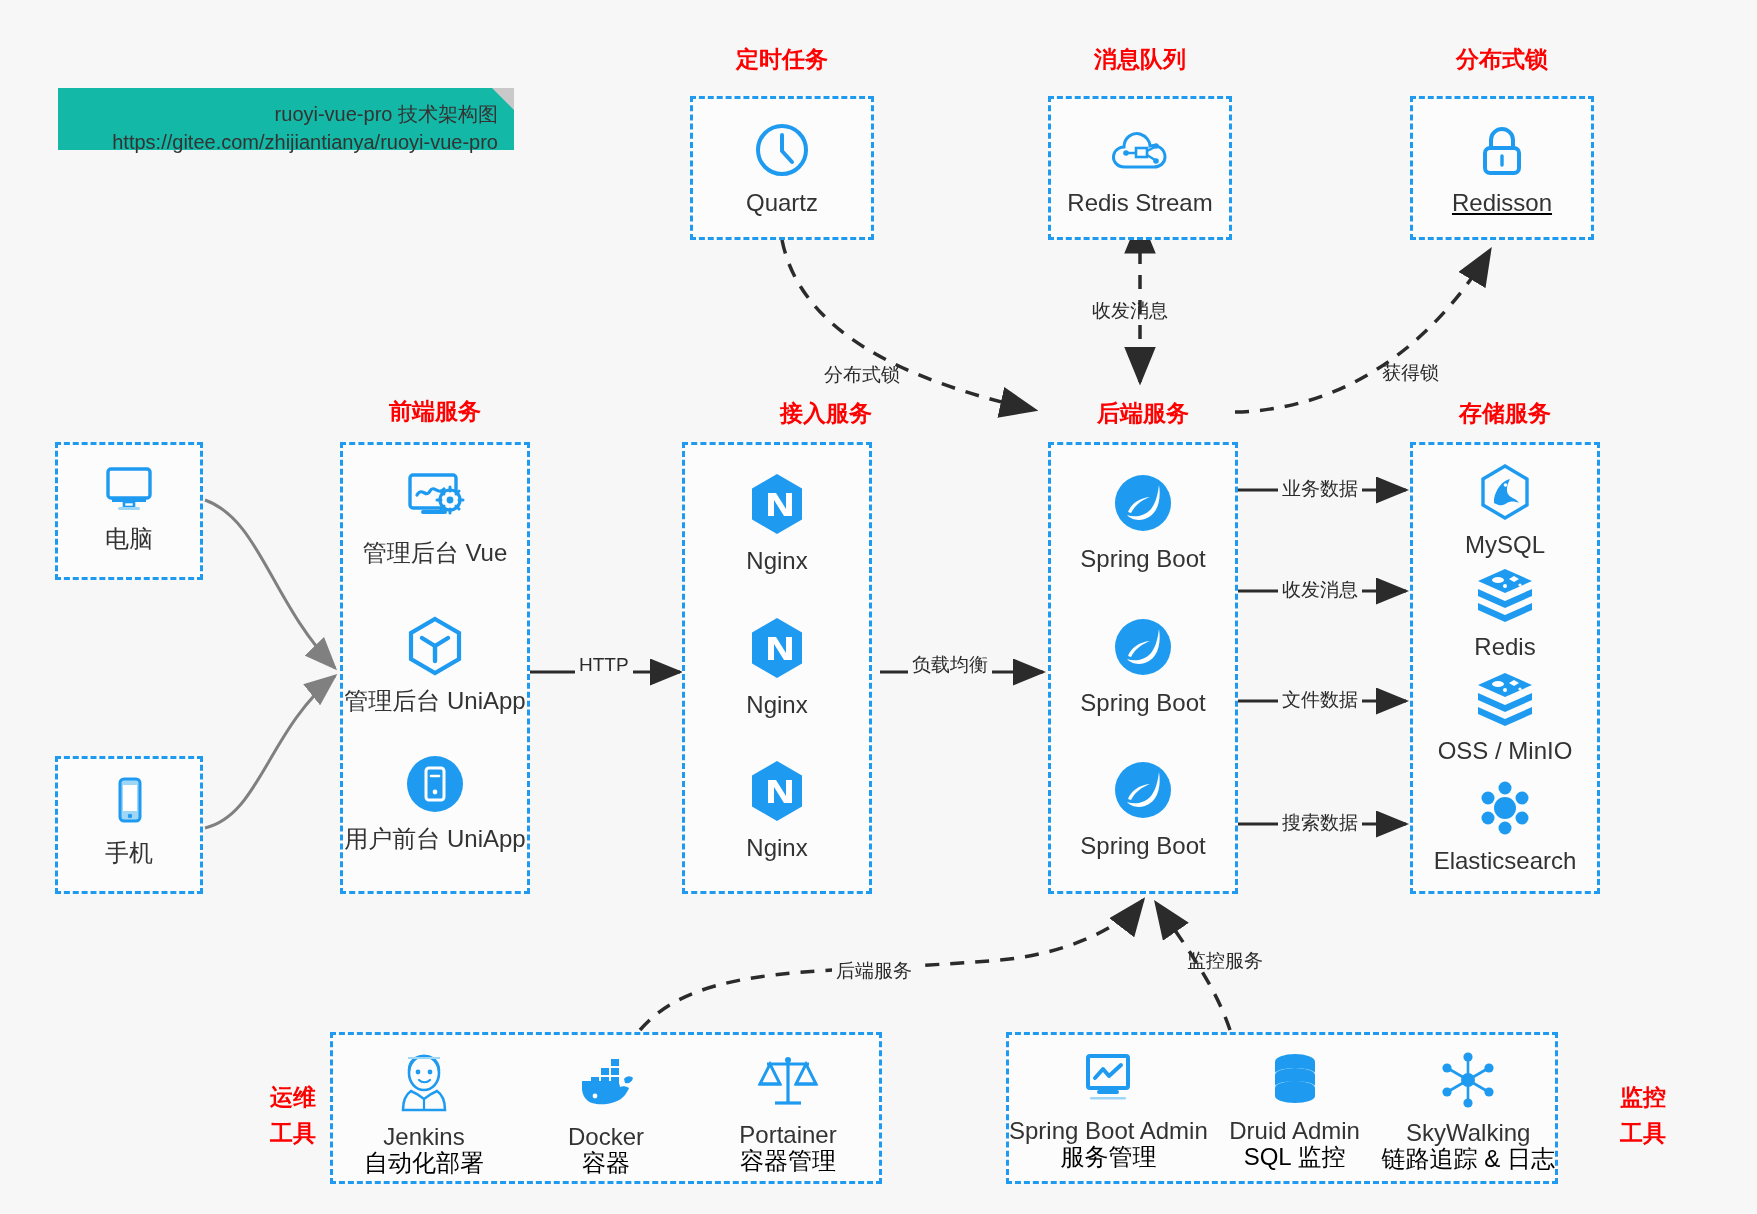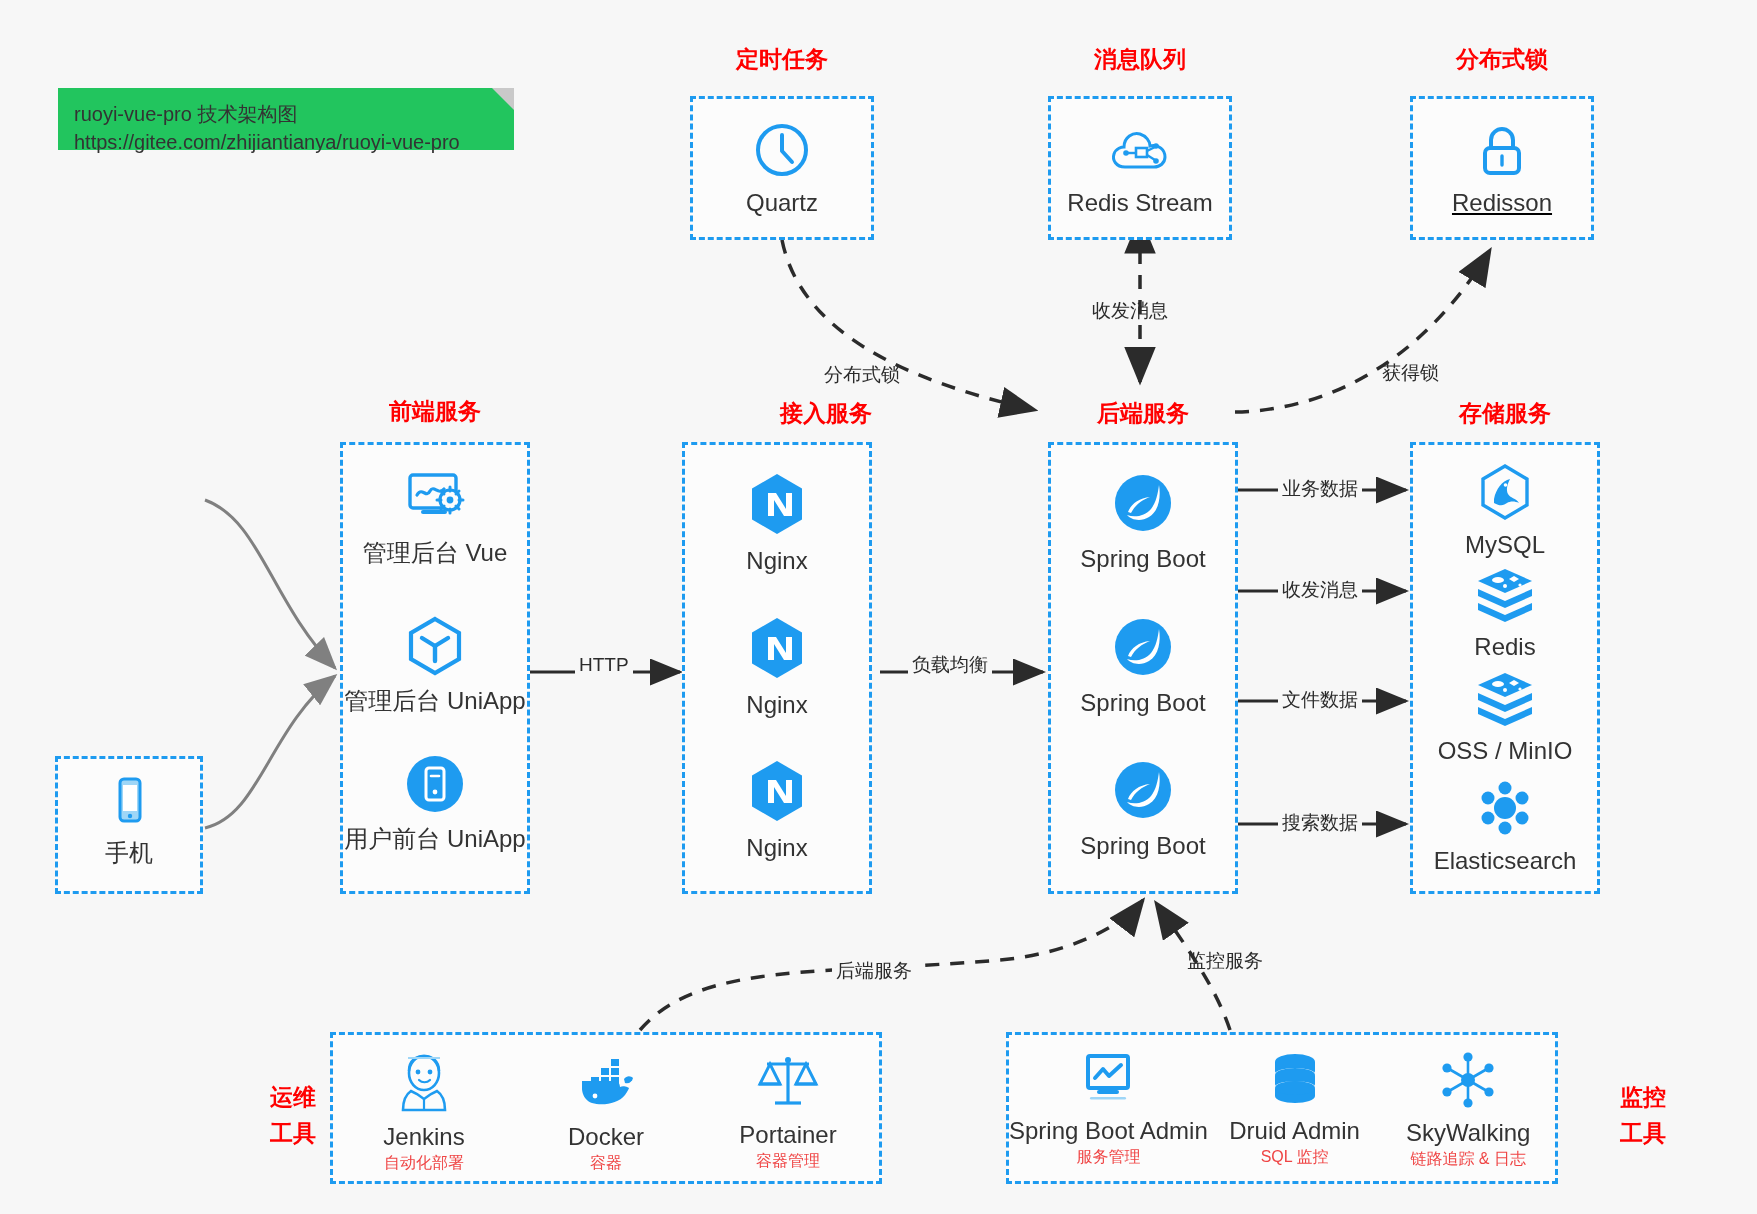--- a/index.html
+++ b/index.html
@@ -26,23 +26,24 @@
     width: 1757px;
     height: 1214px;
     pointer-events: none;
   }
 
   
   .sticky {
     position: absolute;
     left: 58px; top: 88px;
     width: 456px; height: 62px;
-    background: #22c55e;
+    background: #14b8a6;
     box-sizing: border-box;
     padding: 12px 16px 0 16px;
+    text-align: right;
   }
   .sticky .fold {
     position: absolute;
     right: 0; top: 0;
     width: 0; height: 0;
     border-left: 22px solid transparent;
     border-top: 22px solid #c9c9c9;
   }
   .sticky .line {
     font-size: 20px;
@@ -80,22 +81,22 @@
     margin: 0 auto;
   }
   .node .caption {
     font-size: 24px;
     color: #333;
     margin-top: 7px;
     line-height: 26px;
     white-space: nowrap;
   }
   .node .caption2 {
-    font-size: 16px;
-    color: #ef4444;
+    font-size: 24px;
+    color: #000000;
     line-height: 26px;
     white-space: nowrap;
   }
 
   
   .edgelabel {
     position: absolute;
     font-size: 19px;
     color: #2b2b2b;
     background: #f7f7f7;
@@ -192,20 +193,33 @@
         <svg width="58" height="58" viewBox="0 0 58 58">
           <path d="M18,27 L18,19 C18,12 24,8 29,8 C34,8 40,12 40,19 L40,27" fill="none" stroke="#1e9bf0" stroke-width="4"></path>
           <rect x="12" y="27" width="34" height="25" rx="5" fill="none" stroke="#1e9bf0" stroke-width="4"></rect>
           <line x1="29" y1="35" x2="29" y2="44" stroke="#1e9bf0" stroke-width="3.4" stroke-linecap="round"></line>
         </svg>
       </span>
       <div class="caption">Redisson</div>
     </div>
   </div>
 
+  <div class="group" style="left:55px; top:442px; width:148px; height:138px;">
+    <div class="node" style="top:16px;">
+      <span class="icon">
+        <svg width="58" height="54" viewBox="0 0 58 54">
+          <rect x="8" y="8" width="42" height="29" rx="3" fill="none" stroke="#1e9bf0" stroke-width="3.4"></rect>
+          <rect x="12" y="37" width="34" height="4" fill="#1e9bf0"></rect>
+          <rect x="24" y="41" width="10" height="5" fill="none" stroke="#1e9bf0" stroke-width="2.6"></rect>
+          <rect x="18" y="46" width="22" height="3" rx="1.5" fill="#9ed6f7"></rect>
+        </svg>
+      </span>
+      <div class="caption">电脑</div>
+    </div>
+  </div>
 
   <div class="group" style="left:55px; top:756px; width:148px; height:138px;">
     <div class="node" style="top:16px;">
       <span class="icon">
         <svg width="58" height="54" viewBox="0 0 58 54">
           <rect x="20" y="4" width="20" height="42" rx="4" fill="#9ed6f7" stroke="#1e9bf0" stroke-width="3"></rect>
           <rect x="23" y="10" width="14" height="26" fill="#ffffff"></rect>
           <circle cx="30" cy="41" r="2.2" fill="#1e9bf0"></circle>
         </svg>
       </span>

